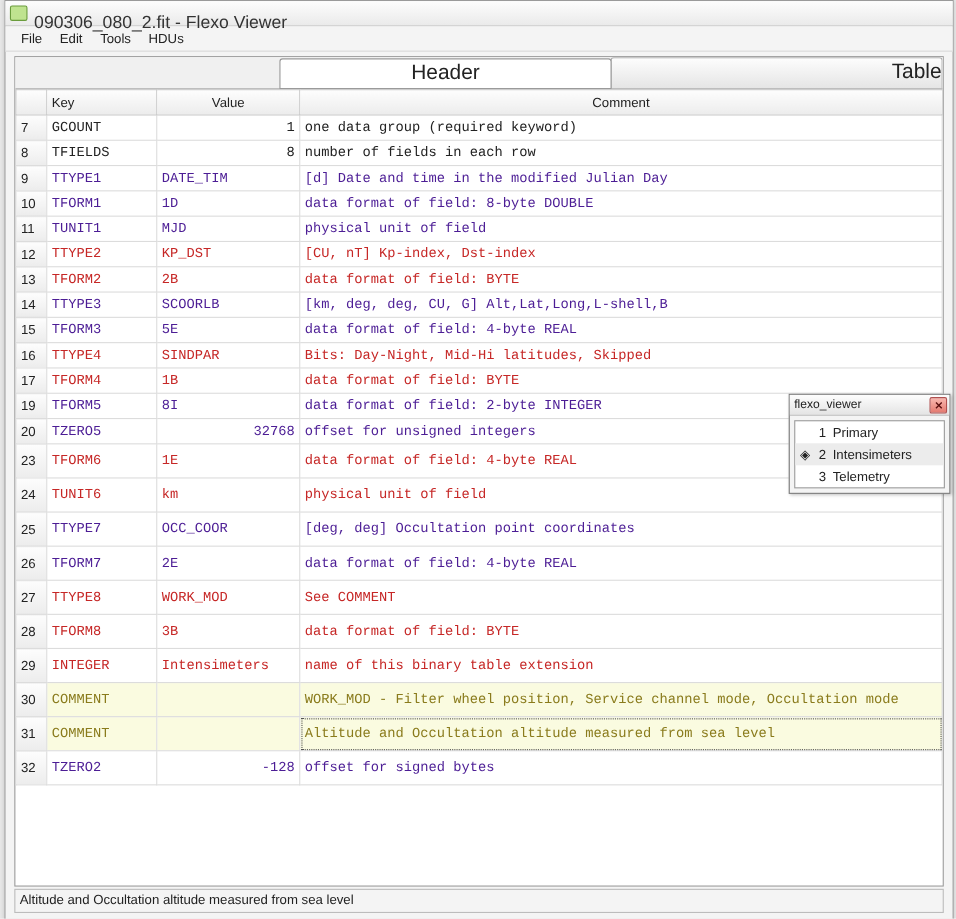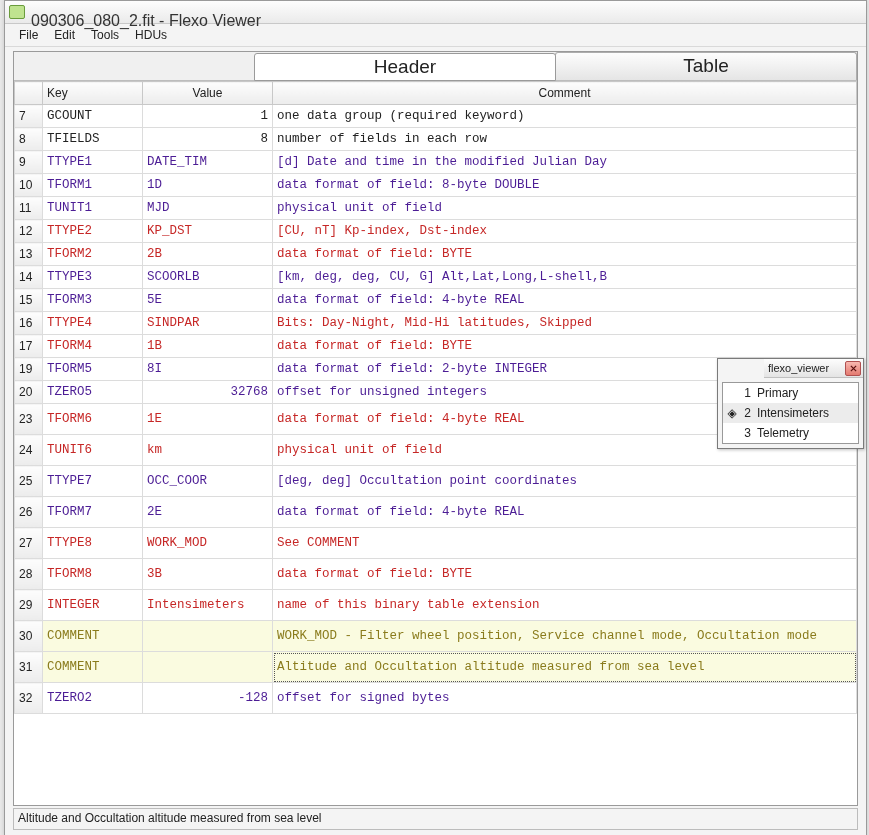--- a/index.html
+++ b/index.html
@@ -90,20 +90,21 @@
     background: #ffffff;
     position: relative;
     top: 1px;
     z-index: 2;
     border-bottom: 1px solid #fff;
     border-color: #9a9a9a;
   }
   .tab.inactive {
     background: linear-gradient(#fdfdfd, #e5e5e5);
     margin-left: -1px;
+    text-align: right;
   }
   .grid-wrapper {
     flex: 1;
     overflow: hidden;
     position: relative;
   }
   table.grid {
     border-collapse: collapse;
     width: 100%;
     font-family: "Segoe UI", Tahoma, sans-serif;
@@ -174,21 +175,20 @@
   .palette .p-title {
     height: 18px;
     background: linear-gradient(#fdfdfd, #e4e4e4);
     border-bottom: 1px solid #c0c0c0;
     font-size: 11px;
     padding-left: 4px;
     line-height: 18px;
     display: flex;
     justify-content: space-between;
     align-items: center;
-    margin-left: 46px;
   }
   .palette .close-btn {
     width: 14px;
     height: 13px;
     border: 1px solid #b05050;
     background: linear-gradient(#f8b8b0, #e47a70);
     border-radius: 2px;
     margin-right: 2px;
     display:flex; align-items:center; justify-content:center;
   }

